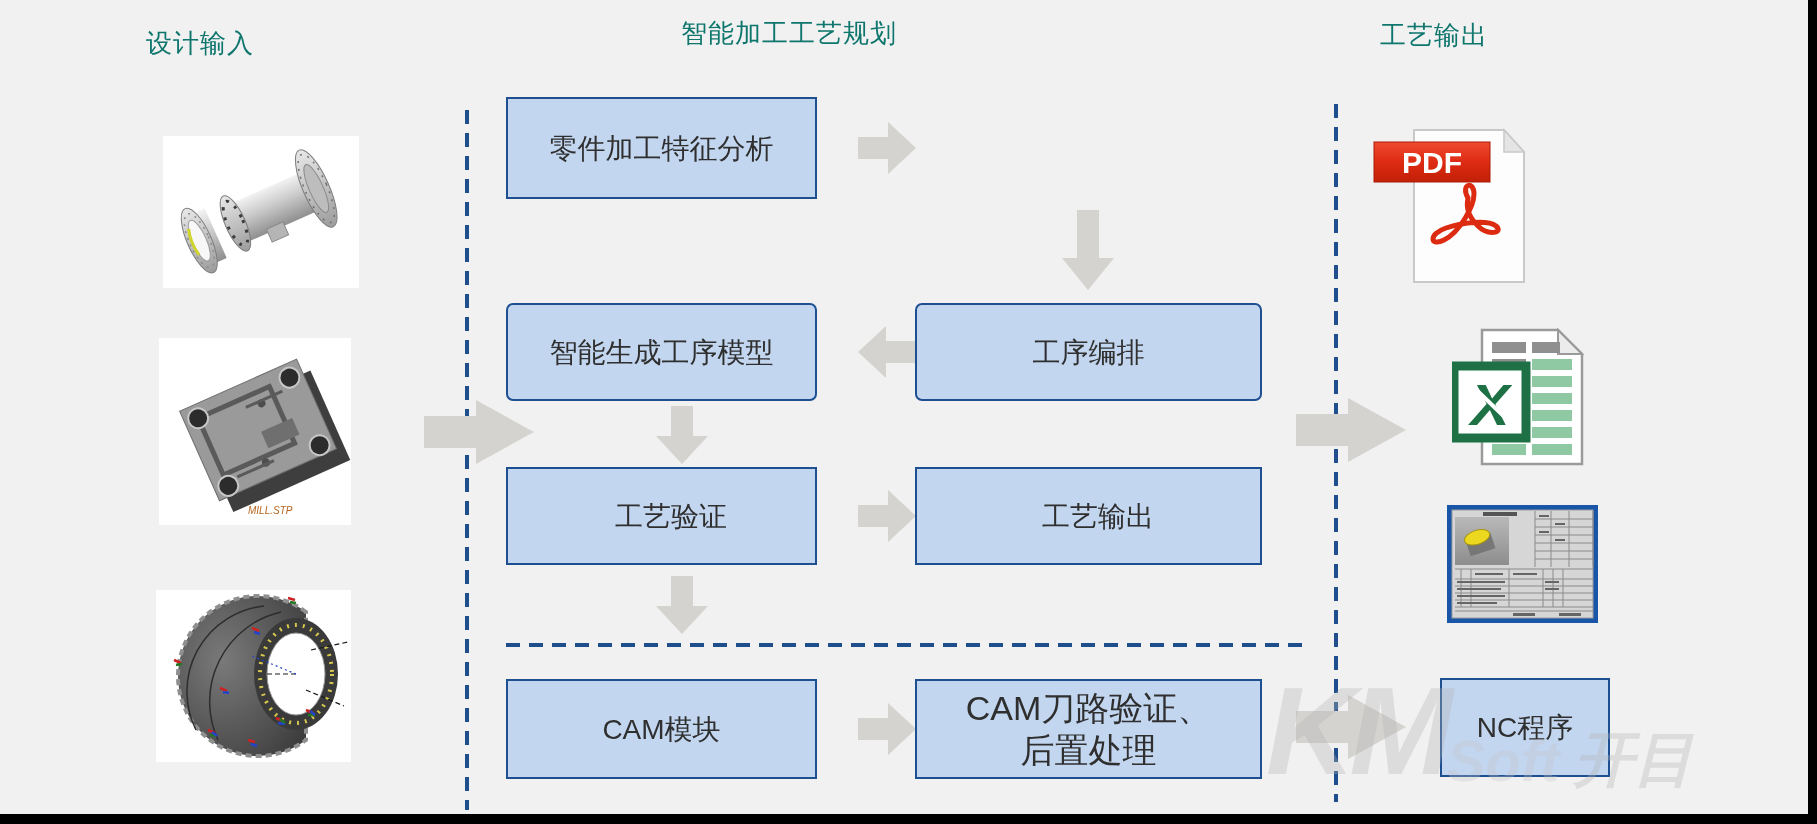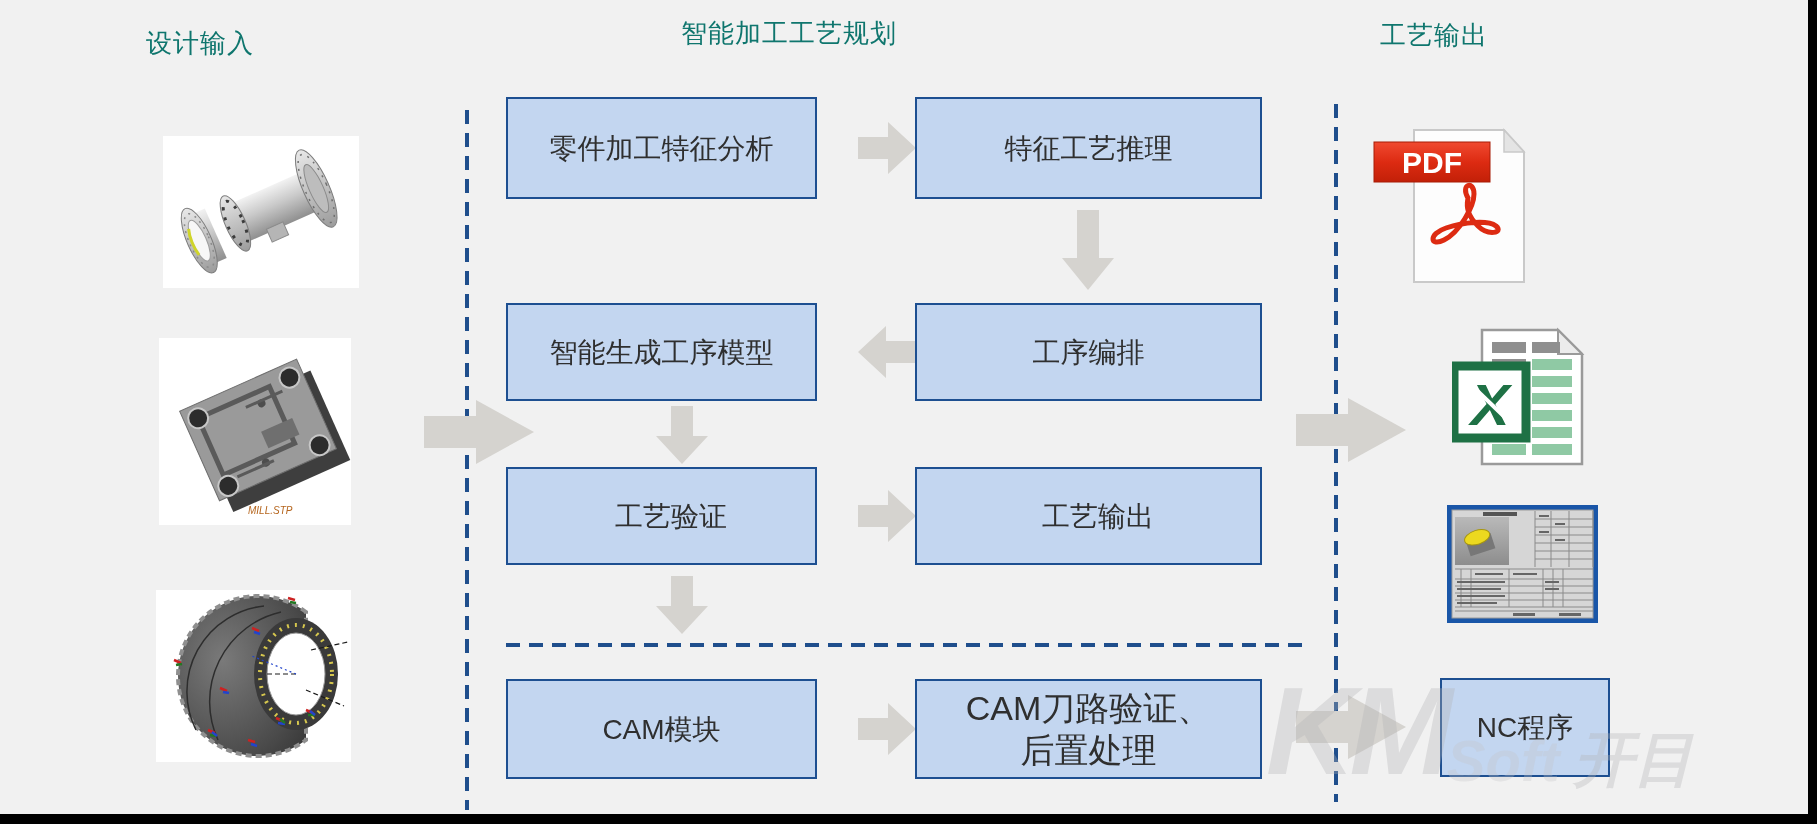--- a/index.html
+++ b/index.html
@@ -33,21 +33,21 @@
     justify-content:center;
     flex-direction:column;
     font-size:28px;
     color:#2f2f2f;
     z-index:3;
     line-height:1.25;
   }
   .colA{left:506px;width:311px;}
   .colB{left:915px;width:347px;}
   .r1{top:97px;height:102px;}
-  .r2{top:303px;height:98px;}
+  .r2{top:303px;height:98px;border-radius:7px;}
   .r3{top:467px;height:98px;padding-left:19px;}
   .r4{top:679px;height:100px;}
   
   .vdash{
     position:absolute;width:4px;z-index:1;
     background:repeating-linear-gradient(to bottom,#1f4e8c 0 14px,transparent 14px 23px);
   }
   .hdash{
     position:absolute;height:4px;z-index:1;
     background:repeating-linear-gradient(to right,#1f4e8c 0 14px,transparent 14px 23px);
@@ -200,23 +200,20 @@
             <path d="M0 0 l7 2" stroke="#cc2222"></path>
             <path d="M2 4 l6 1" stroke="#227722"></path>
           </g>
       </g>
     </svg>
   </div>
 
   <div class="fbox colA r1">
       <span>零件加工特征分析</span>
     </div>
-  <div class="fbox colB r1">
-      <span>特征工艺推理</span>
-    </div>
   <div class="fbox colA r2">
       <span>智能生成工序模型</span>
     </div>
   <div class="fbox colB r2">
       <span>工序编排</span>
     </div>
   <div class="fbox colA r3">
       <span>工艺验证</span>
     </div>
   <div class="fbox colB r3">

